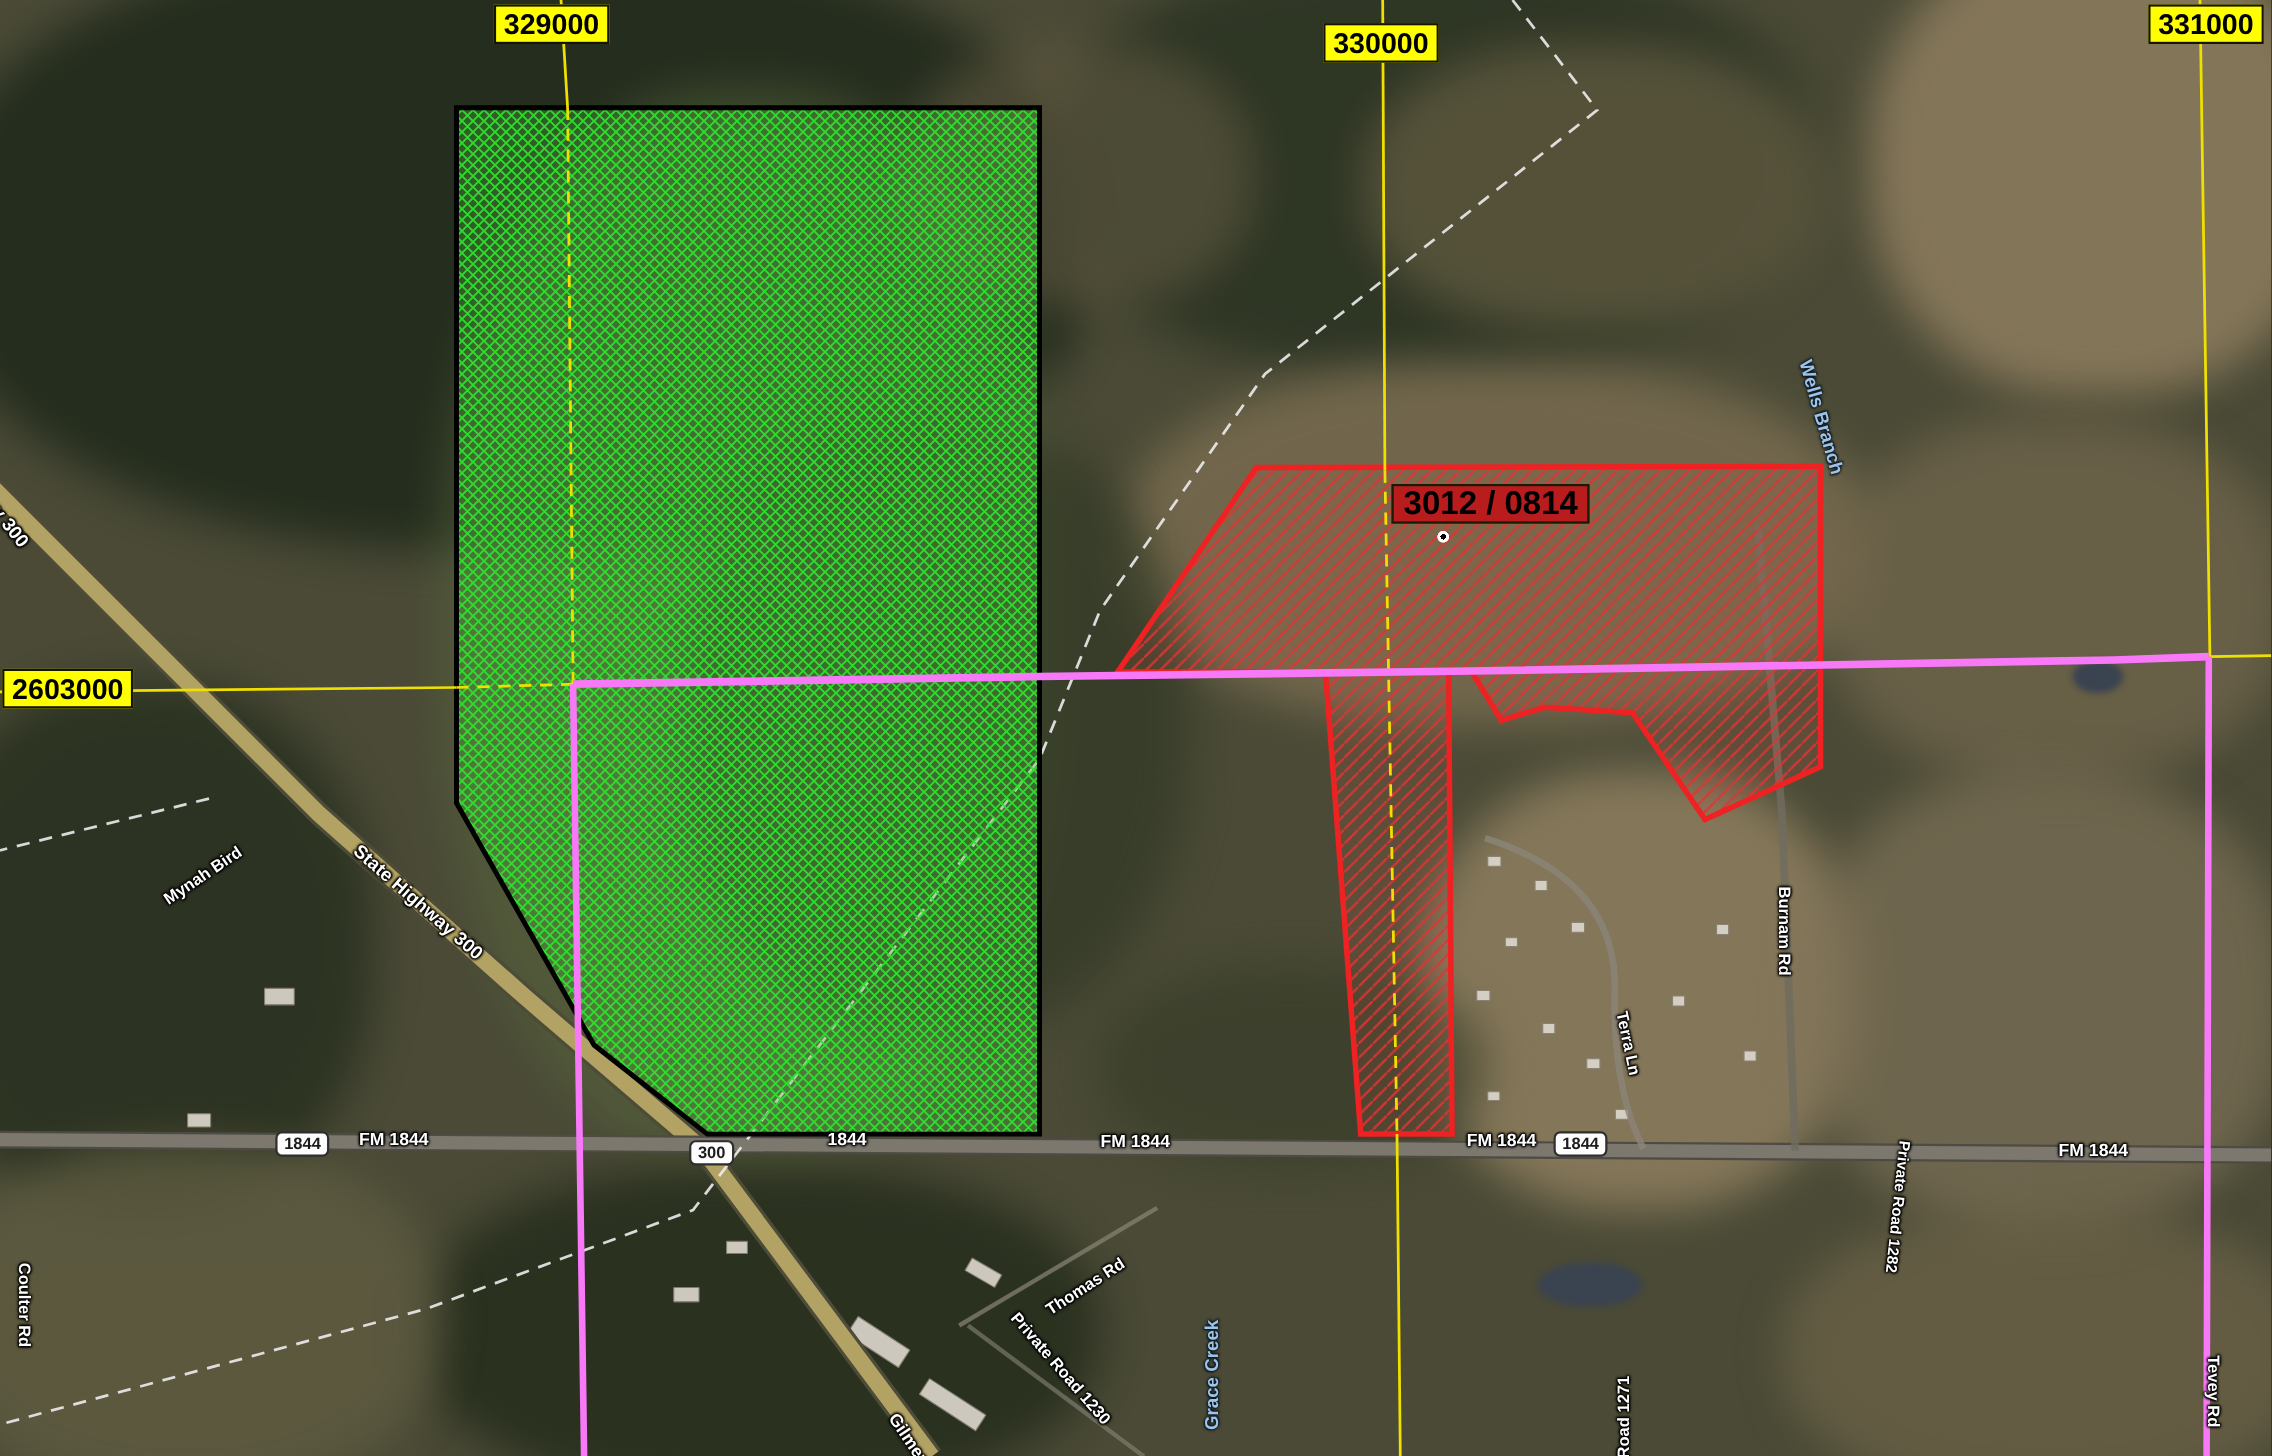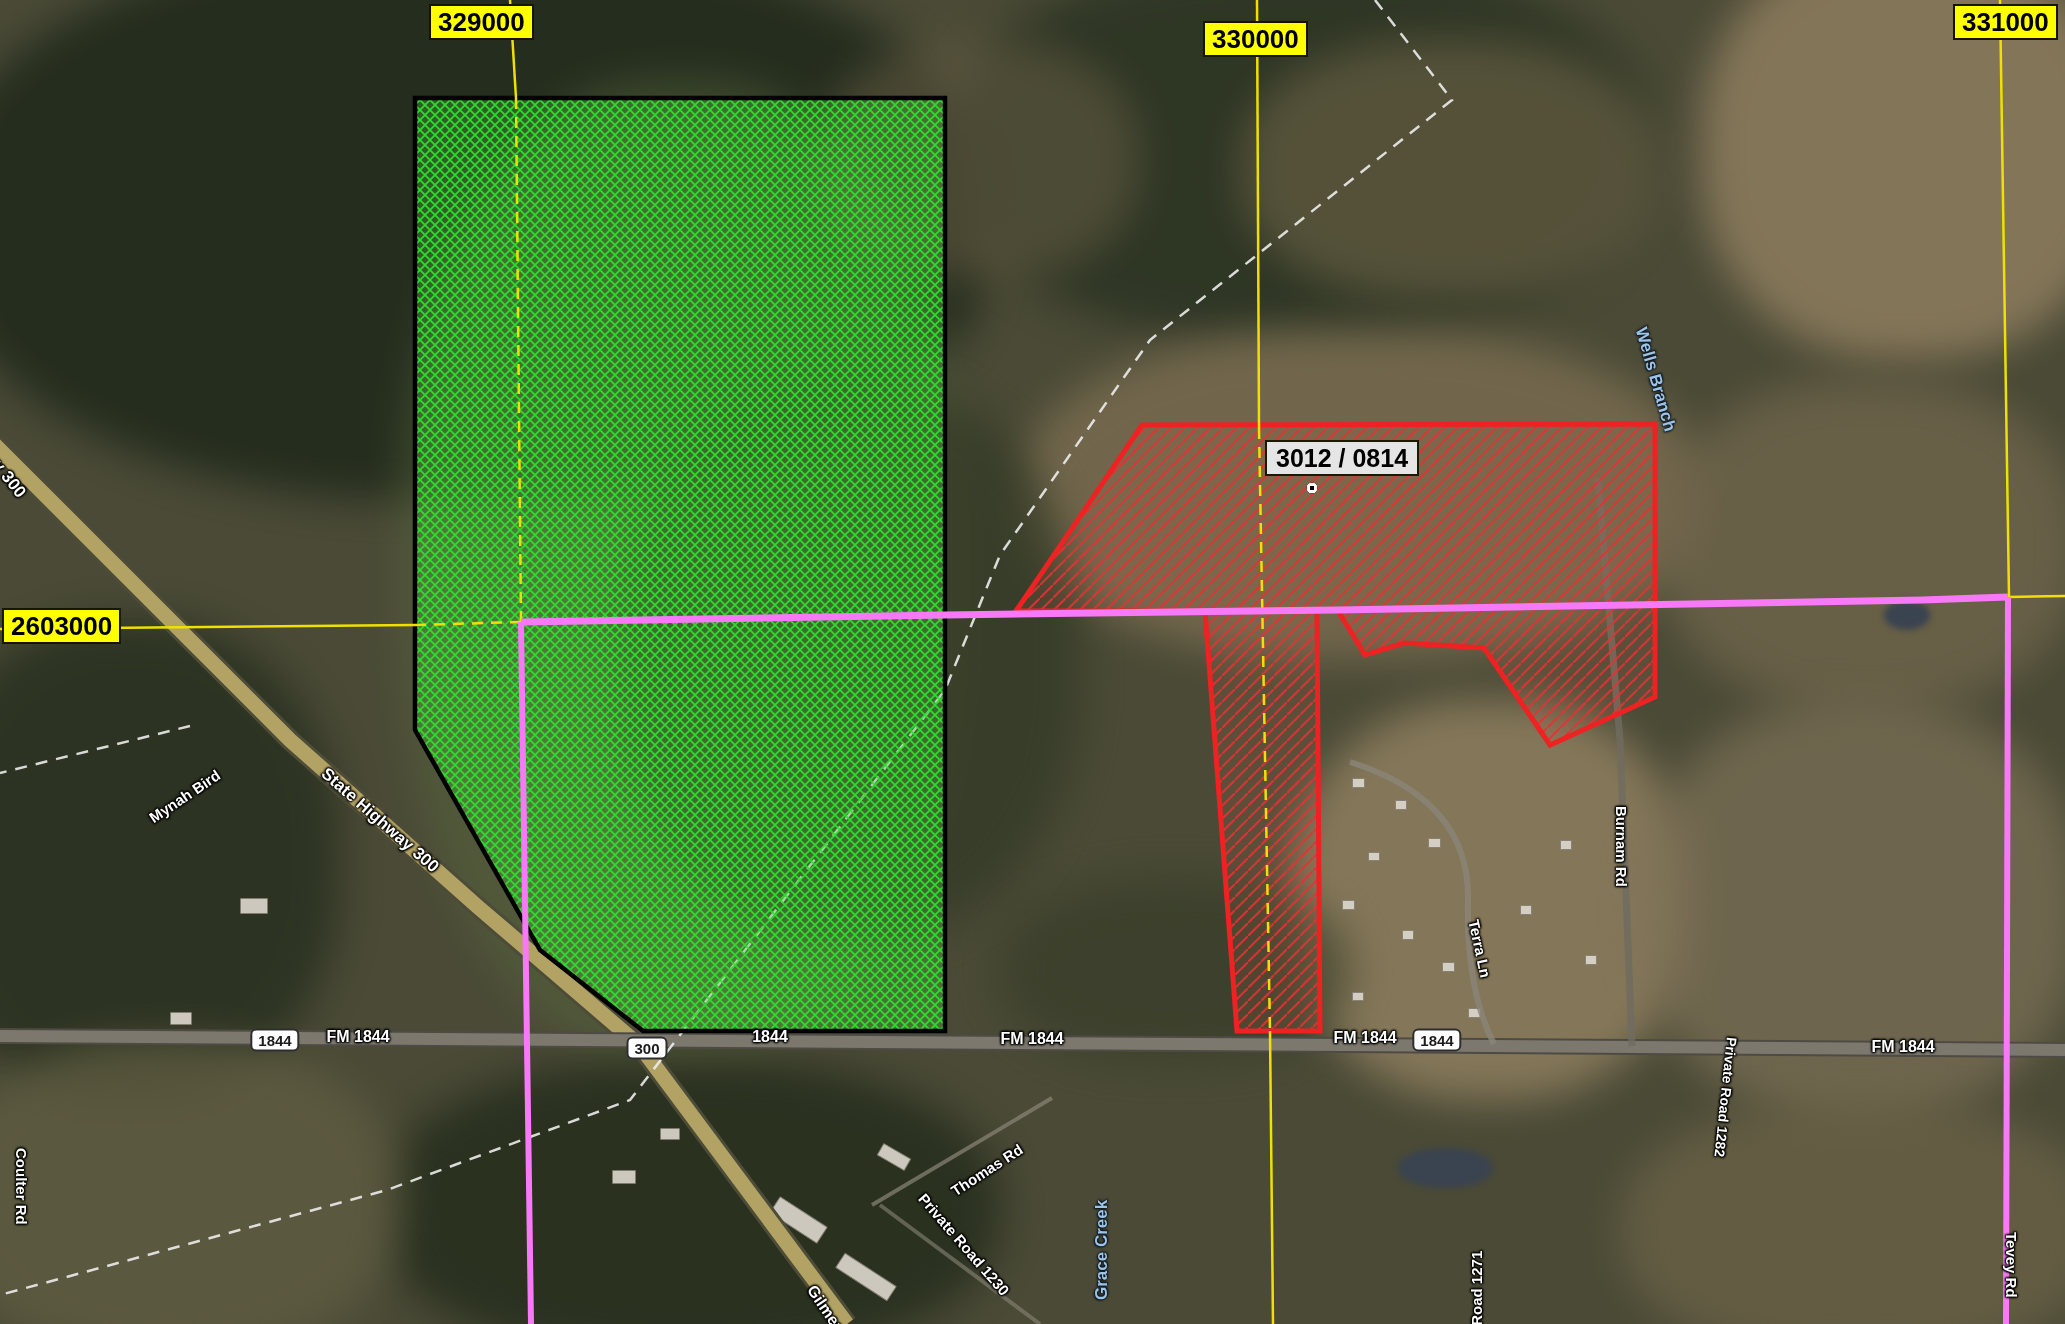--- a/index.html
+++ b/index.html
@@ -21,22 +21,22 @@
   .grid-label{
     position:absolute;background:#ffff00;border:2px solid #151500;color:#000;
     font-size:26px;font-weight:600;padding:0px 7px;line-height:32px;
   }
   .shield{
     position:absolute;background:#fdfdfd;border:2px solid #2e2e2e;border-radius:6px;
     color:#1c1c1c;font-size:15px;font-weight:bold;padding:0 6px;line-height:19px;
     transform:translate(-50%,-50%);
   }
   .parcel-label{
-    position:absolute;background:#e5e5e5;border:2px solid #1a1a00;color:#000;
-    font-size:25px;font-weight:600;padding:1px 9px;line-height:30px;
+    position:absolute;background:#b91c1c;border:2px solid #1a1a00;color:#000;
+    font-size:30px;font-weight:600;padding:1px 9px;line-height:30px;
   }
   .marker{
     position:absolute;width:11px;height:11px;border-radius:50%;
     background:radial-gradient(circle at 50% 50%, #000 0 2.5px, #fff 2.5px 5.5px, #333 5.5px);
     transform:translate(-50%,-50%);
   }
 </style>
 </head>
 <body>
 
@@ -125,21 +125,21 @@
       <path d="M2009,597 L2065,596"></path>
     </g>
 
     <g stroke="#f879f8" fill="none">
       <path d="M521,622 L531,1324" stroke-width="6"></path>
       <path d="M521,622 L945,615 L1338,610 L1922,600 L2008,597" stroke-width="7"></path>
       <path d="M2008,597 L2006,1324" stroke-width="6"></path>
     </g>
   </svg>
 
-  <div class="grid-label" style="left:429px;top:4px;">329000</div>
+  <div class="grid-label" style="left:449px;top:4px;">329000</div>
   <div class="grid-label" style="left:1203px;top:4px;margin-top:17px;">330000</div>
   <div class="grid-label" style="left:1953px;top:4px;">331000</div>
   <div class="grid-label" style="left:2px;top:608px;">2603000</div>
 
   <div class="parcel-label" style="left:1265px;top:440px;">3012 / 0814</div>
   <div class="marker" style="left:1312px;top:488px;"></div>
 
   <div class="lbl" style="left:-62px;top:372px;transform:rotate(52deg);font-size:17px;">State Highway 300</div>
   <div class="lbl" style="left:330px;top:764px;transform:rotate(41deg);font-size:17px;">State Highway 300</div>
   <div class="lbl" style="left:146px;top:812px;transform:rotate(-34deg);font-size:15px;">Mynah Bird</div>

